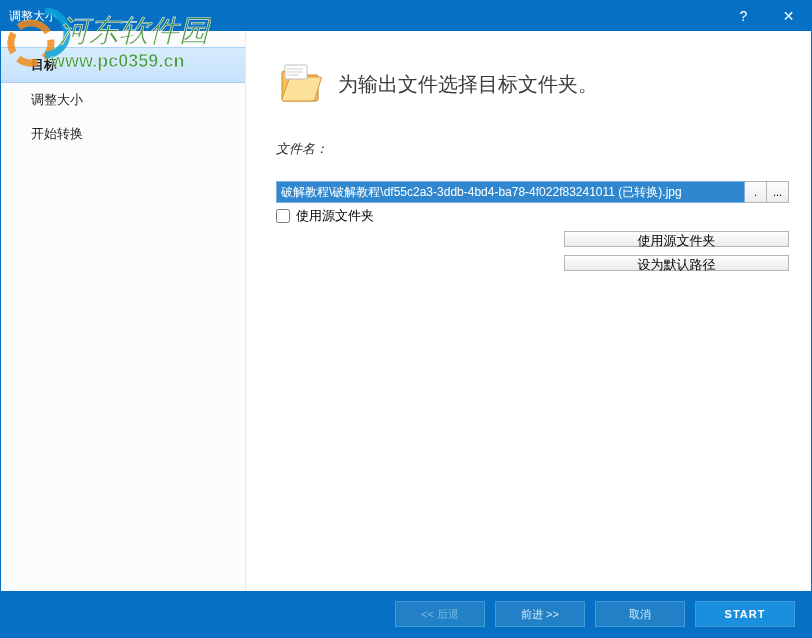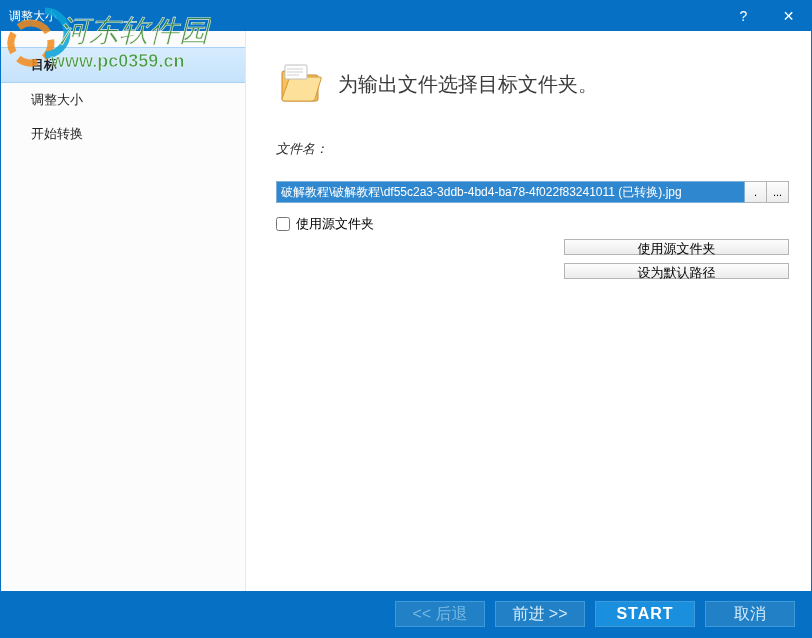--- a/index.html
+++ b/index.html
@@ -91,21 +91,21 @@
     }
     .field-label {
       font-size: 13px;
       color: #2a2a2a;
       margin-bottom: 23px;
       font-style: italic;
     }
     .path-row {
       display: flex;
       align-items: stretch;
-      margin-bottom: 12px;
+      margin-bottom: 4px;
     }
     .path-input {
       flex: 1;
       height: 22px;
       border: 1px solid #7eb0d8;
       background: #2f88cf;
       color: #fff;
       font-size: 12px;
       padding: 0 4px;
       outline: none;
@@ -155,21 +155,21 @@
       justify-content: flex-end;
       gap: 10px;
       padding-right: 16px;
     }
     .footer-btn {
       min-width: 90px;
       height: 26px;
       border: 1px solid #3e9ad8;
       background: #2180c6;
       color: #d4ebfb;
-      font-size: 16px;
+      font-size: 11px;
       font-family: inherit;
       cursor: pointer;
       padding: 0 4px;
     }
     .footer-btn.primary {
       background: #1a8fde;
       color: #fff;
       font-weight: bold;
       letter-spacing: 1px;
       min-width: 100px;
@@ -237,22 +237,22 @@
     </label>
 
     <button class="wide-btn">使用源文件夹</button>
     <button class="wide-btn">设为默认路径</button>
   </div>
 </div>
 
 <div class="footer">
   <button class="footer-btn disabled">&lt;&lt; 后退</button>
   <button class="footer-btn">前进 &gt;&gt;</button>
+  <button class="footer-btn">取消</button>
   <button class="footer-btn primary">START</button>
-  <button class="footer-btn">取消</button>
 </div>
 
 <div class="watermark">
   <svg width="210" height="90" viewBox="0 0 210 90" xmlns="http://www.w3.org/2000/svg">
     <g opacity="0.85">
       <path d="M30 22 A20 20 0 1 1 29.9 22" fill="none" stroke="#f28b1c" stroke-width="7" stroke-dasharray="20 8"></path>
       <path d="M44 10 A20 20 0 0 1 44 54" fill="none" stroke="#0aa3d6" stroke-width="7"></path>
       <text x="58" y="40" font-family="STKaiti, KaiTi, serif" font-size="30" fill="#3f8b2e" stroke="#ffffff" stroke-width="0.6" font-style="italic">河东软件园</text>
       <text x="50" y="66" font-family="Arial" font-size="18" font-weight="bold" fill="#2f8e2a" stroke="#ffffff" stroke-width="0.5">www.pc0359.cn</text>
     </g>

